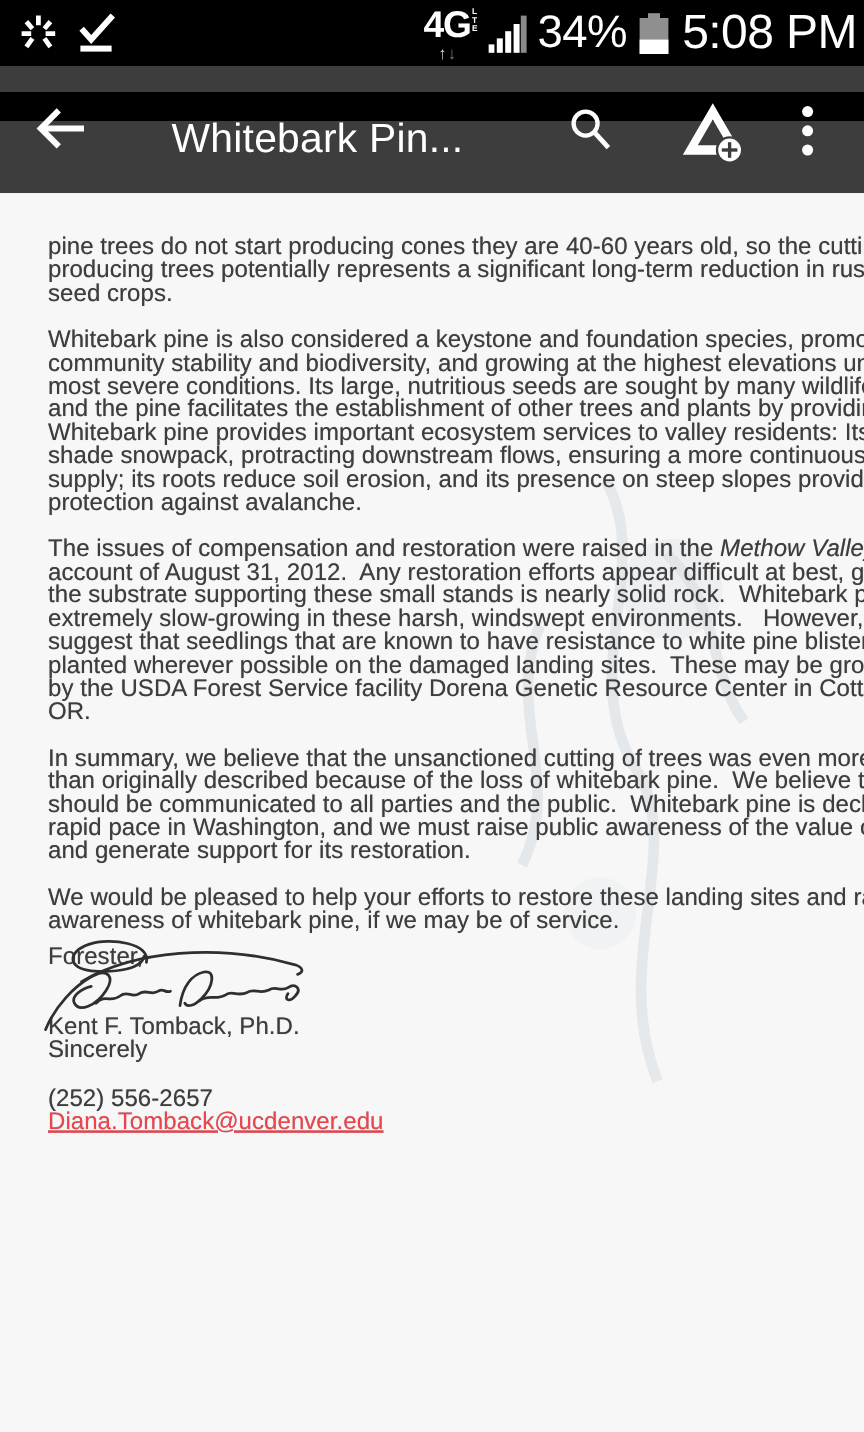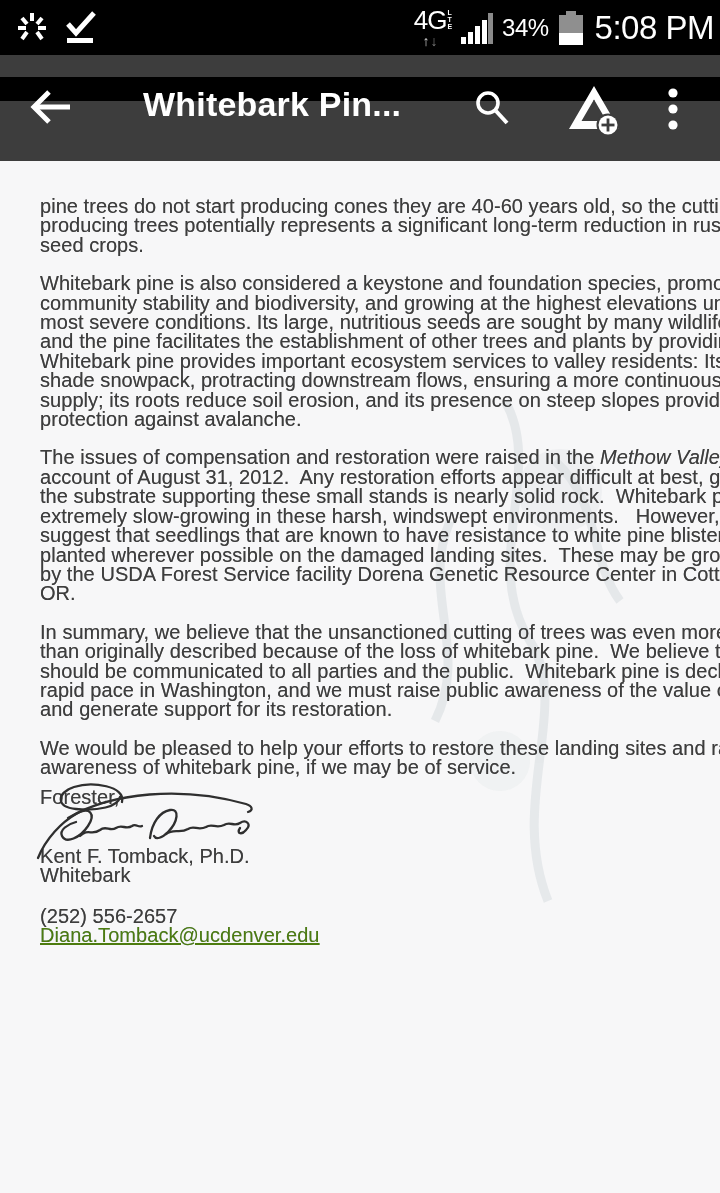--- a/index.html
+++ b/index.html
@@ -11,58 +11,58 @@
 
   
   .status-bar {
     position:absolute; top:0; left:0; width:720px; height:55px;
     background:#000; display:flex; align-items:center; color:#fff;
   }
   .sb-left { display:flex; align-items:center; gap:16px; margin-left:16px; }
   .sb-right { position:absolute; right:6px; top:0; height:55px; display:flex; align-items:center; gap:9px; }
   .net-cluster { display:flex; align-items:flex-start; }
   .net-main { display:flex; flex-direction:column; align-items:center; line-height:1; }
-  .net-4g { font-size:26px; font-weight:normal; letter-spacing:-1px; }
+  .net-4g { font-size:31px; font-weight:bold; letter-spacing:-1px; }
   .net-arrows { display:flex; gap:1px; font-size:14px; font-weight:bold; line-height:1; margin-top:1px; }
   .arrow-up { color:#cfcfcf; } .arrow-down { color:#7e7e7e; }
   .net-lte { display:flex; flex-direction:column; font-size:7px; font-weight:bold; line-height:7px; margin-left:1px; margin-top:2px; }
-  .pct { font-size:24px; font-weight:400; letter-spacing:-0.5px; }
-  .clock { font-size:33px; font-weight:400; letter-spacing:-0.5px; margin-left:2px; }
+  .pct { font-size:38px; font-weight:400; letter-spacing:-0.5px; }
+  .clock { font-size:40px; font-weight:400; letter-spacing:-0.5px; margin-left:2px; }
 
   
   .app-bar {
     position:absolute; top:55px; left:0; width:720px; height:106px;
     background:linear-gradient(to bottom, #3d3d3d 0px, #3d3d3d 22px, #000 22px, #000 46px, #3d3d3d 46px, #3d3d3d 106px);
   }
   .ab-row { position:absolute; top:0; left:0; width:100%; height:100%; }
   .ab-back { position:absolute; left:28px; top:33px; width:46px; height:38px; cursor:pointer; }
   .ab-title {
-    position:absolute; left:143px; top:30px; color:#fff;
-    font-size:34px; font-weight:bold; letter-spacing:0.2px; white-space:nowrap;
+    position:absolute; left:143px; top:42px; color:#fff;
+    font-size:34px; font-weight:normal; letter-spacing:0.2px; white-space:nowrap;
   }
   .ab-search { position:absolute; left:472px; top:33px; width:40px; height:40px; cursor:pointer; }
   .ab-drive { position:absolute; left:566px; top:30px; width:58px; height:50px; cursor:pointer; }
   .ab-menu { position:absolute; left:664px; top:32px; width:18px; height:44px; cursor:pointer; }
 
   
   .page {
     position:absolute; top:161px; left:0; width:720px; height:1032px;
     background:#f7f7f8; color:#3d3d3d;
   }
   .page-inner { position:relative; padding:36px 32px 0 40px; }
   .para {
     font-size:20px; line-height:19.4px; white-space:nowrap;
     margin:0 0 19px 0; letter-spacing:0.05px;
     text-shadow:0 0 0.6px rgba(70,70,70,0.65);
   }
   .para.tight { margin-bottom:10px; }
   .closing { margin-bottom:40px; }
   .sig-block { margin:0 0 21px 0; }
   .contact-block { margin:0 0 13px 0; }
-  .email-link { color:#4d7c0f; text-decoration:underline; cursor:pointer; text-shadow:0 0 0.6px rgba(71,102,174,0.5); }
+  .email-link { color:#ef4444; text-decoration:underline; cursor:pointer; text-shadow:0 0 0.6px rgba(71,102,174,0.5); }
   .signature-svg { position:absolute; left:30px; top:611px; pointer-events:none; }
   .watermark-svg { position:absolute; left:300px; top:180px; pointer-events:none; }
 </style>
 </head>
 <body>
 
 <div class="status-bar">
   <div class="sb-left">
     <svg width="32" height="34" viewBox="0 0 32 34">
       <g stroke="#fff" stroke-width="4" stroke-linecap="butt">
@@ -156,21 +156,21 @@
     <div class="para">pine trees do not start producing cones they are 40-60 years old, so the cutting of cone-<br>producing trees potentially represents a significant long-term reduction in rust-resistant<br>seed crops.</div>
     <div class="para">Whitebark pine is also considered a keystone and foundation species, promoting<br>community stability and biodiversity, and growing at the highest elevations under the<br>most severe conditions. Its large, nutritious seeds are sought by many wildlife species,<br>and the pine facilitates the establishment of other trees and plants by providing shelter.<br>Whitebark pine provides important ecosystem services to valley residents: Its canopies<br>shade snowpack, protracting downstream flows, ensuring a more continuous water<br>supply; its roots reduce soil erosion, and its presence on steep slopes provide<br>protection against avalanche.</div>
     <div class="para">The issues of compensation and restoration were raised in the <i>Methow Valley News</i><br>account of August 31, 2012.&nbsp; Any restoration efforts appear difficult at best, given that<br>the substrate supporting these small stands is nearly solid rock.&nbsp; Whitebark pine is<br>extremely slow-growing in these harsh, windswept environments.&nbsp;&nbsp; However, we<br>suggest that seedlings that are known to have resistance to white pine blister rust be<br>planted wherever possible on the damaged landing sites.&nbsp; These may be grown for you<br>by the USDA Forest Service facility Dorena Genetic Resource Center in Cottage Grove,<br>OR.</div>
     <div class="para">In summary, we believe that the unsanctioned cutting of trees was even more damaging<br>than originally described because of the loss of whitebark pine.&nbsp; We believe that this fact<br>should be communicated to all parties and the public.&nbsp; Whitebark pine is declining at a<br>rapid pace in Washington, and we must raise public awareness of the value of this tree<br>and generate support for its restoration.</div>
     <div class="para tight">We would be pleased to help your efforts to restore these landing sites and raise public<br>awareness of whitebark pine, if we may be of service.</div>
 
     <div class="para closing">Forester,</div>
 
     <div class="para sig-block">
       <span>Kent F. Tomback, Ph.D.</span><br>
-      <span>Whitebark</span>
+      <span>Sincerely</span>
     </div>
 
     <div class="para contact-block">
       <span>(252) 556-2657</span><br>
       <a class="email-link">Diana.Tomback@ucdenver.edu</a>
     </div>
 
   </div>
 
   <svg class="signature-svg" width="250" height="100" viewBox="0 0 250 100">

